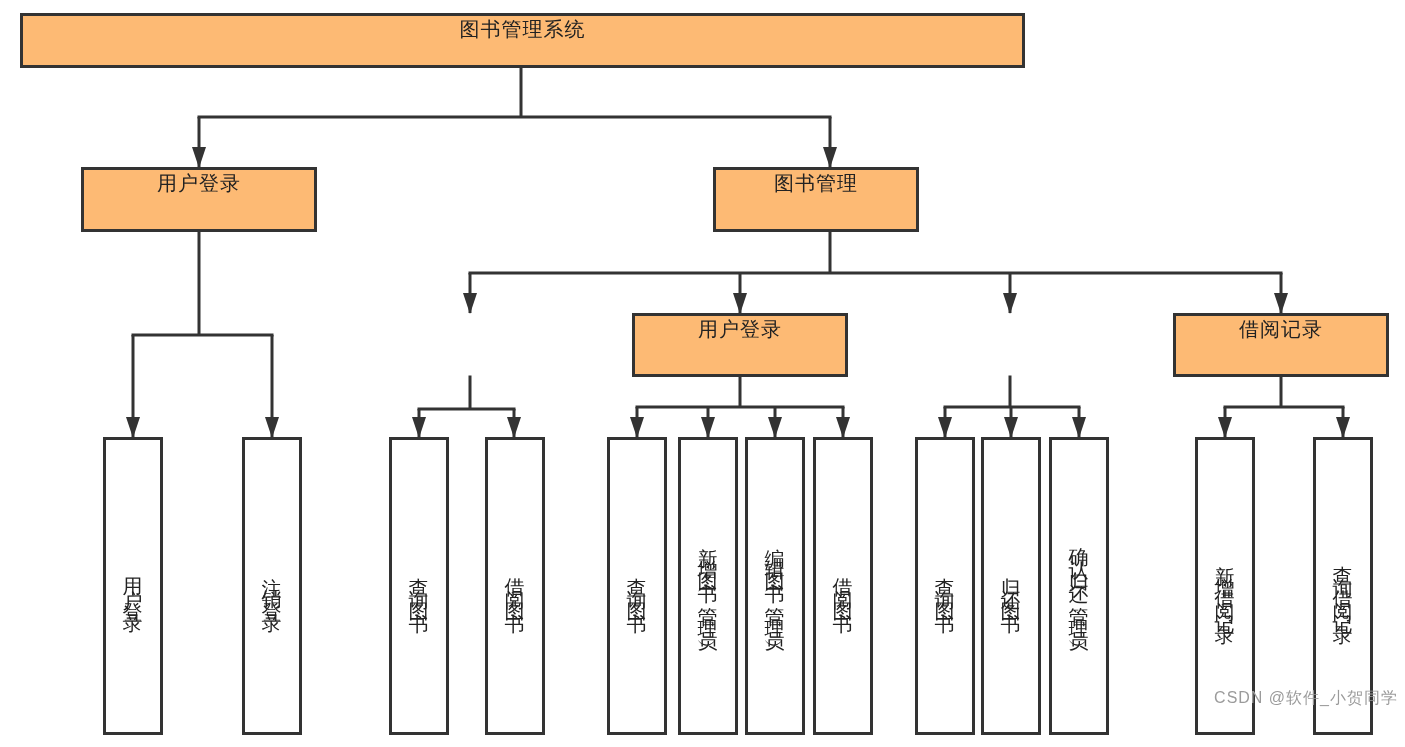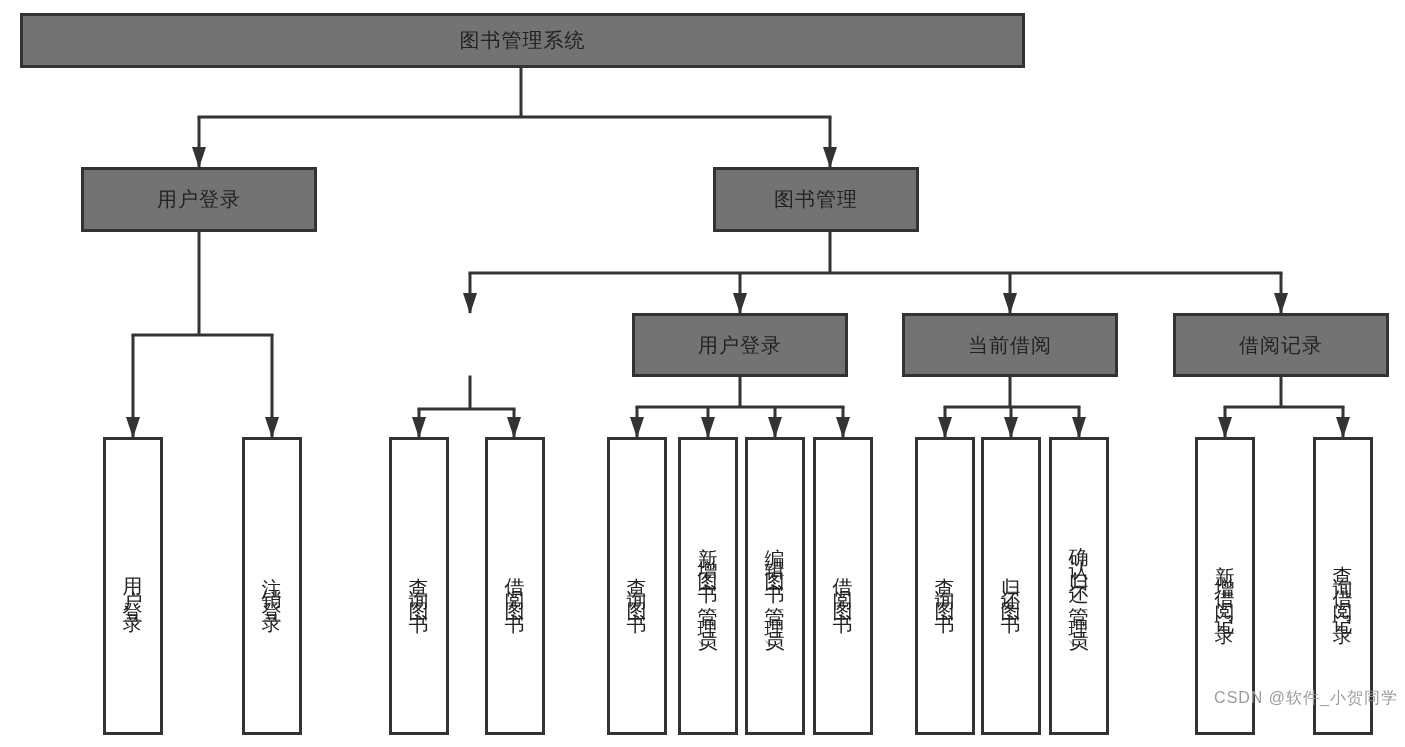--- a/index.html
+++ b/index.html
@@ -18,23 +18,22 @@
   .connectors {
     position: absolute;
     left: 0; top: 0;
     width: 1405px;
     height: 747px;
   }
   .box {
     position: absolute;
     box-sizing: border-box;
     border: 3px solid #333333;
-    background: #737373;
+    background: #fdba74;
     display: flex;
-    align-items: center;
     justify-content: center;
     color: #222222;
     font-size: 20px;
     letter-spacing: 1px;
   }
   .root-box  { left: 20px;  top: 13px;  width: 1005px; height: 55px; }
   .l2-box    { top: 167px; height: 65px; }
   .l2-a      { left: 81px;  width: 236px; }
   .l2-b      { left: 713px; width: 206px; }
   .l3-box    { top: 313px; height: 64px; width: 216px; }
@@ -118,23 +117,20 @@
   <div class="box l2-box l2-a">
     <span>用户登录</span>
   </div>
   <div class="box l2-box l2-b">
     <span>图书管理</span>
   </div>
 
   <div class="box l3-box" style="left:632px">
     <span>用户登录</span>
   </div>
-  <div class="box l3-box" style="left:902px">
-    <span>当前借阅</span>
-  </div>
   <div class="box l3-box" style="left:1173px">
     <span>借阅记录</span>
   </div>
 
   <div class="leaf" style="left:103px">
     <span class="vtext">用户登录</span>
   </div>
   <div class="leaf" style="left:242px">
     <span class="vtext">注销登录</span>
   </div>

